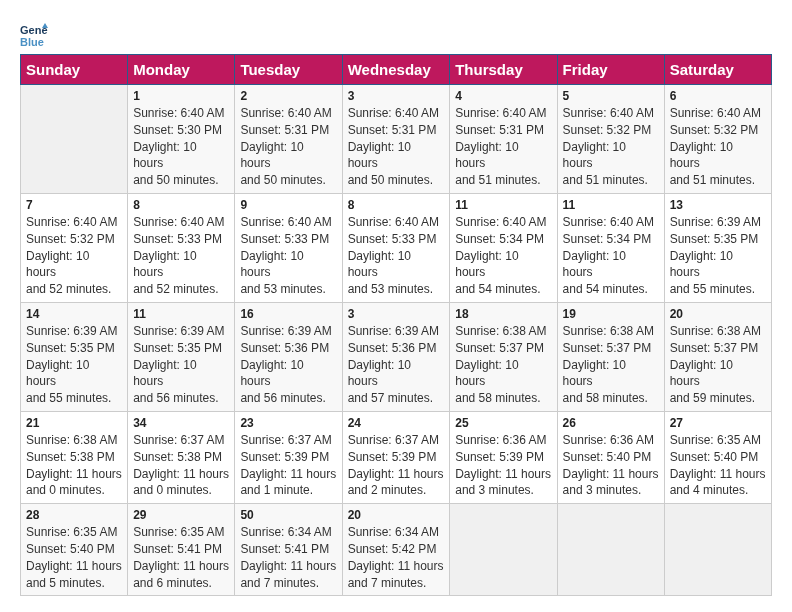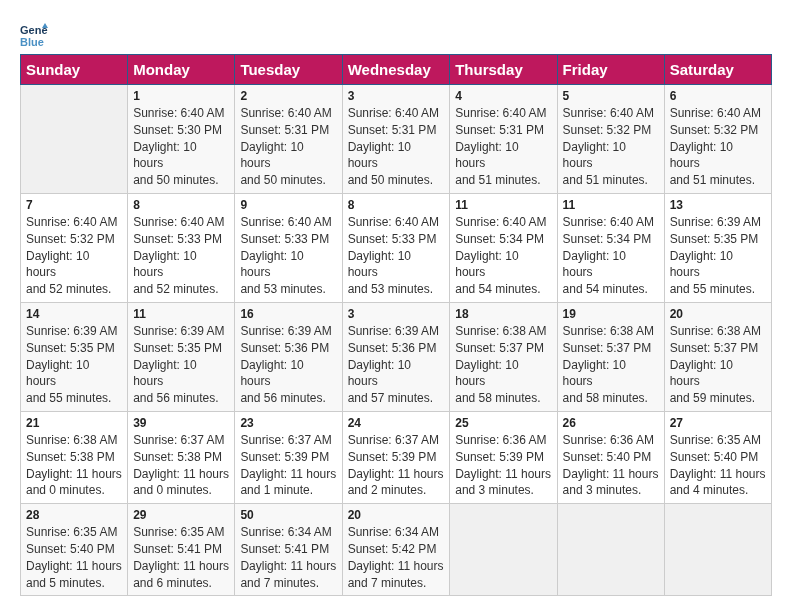--- a/index.html
+++ b/index.html
@@ -200,21 +200,21 @@
           <span class="day-number">20</span>
           <div class="day-info">Sunrise: 6:38 AM<br>Sunset: 5:37 PM<br>Daylight: 10 hours<br>and 59 minutes.</div>
         </td>
       </tr>
       <tr>
         <td>
           <span class="day-number">21</span>
           <div class="day-info">Sunrise: 6:38 AM<br>Sunset: 5:38 PM<br>Daylight: 11 hours<br>and 0 minutes.</div>
         </td>
         <td>
-          <span class="day-number">39</span>
+          <span class="day-number">34</span>
           <div class="day-info">Sunrise: 6:37 AM<br>Sunset: 5:38 PM<br>Daylight: 11 hours<br>and 0 minutes.</div>
         </td>
         <td>
           <span class="day-number">23</span>
           <div class="day-info">Sunrise: 6:37 AM<br>Sunset: 5:39 PM<br>Daylight: 11 hours<br>and 1 minute.</div>
         </td>
         <td>
           <span class="day-number">24</span>
           <div class="day-info">Sunrise: 6:37 AM<br>Sunset: 5:39 PM<br>Daylight: 11 hours<br>and 2 minutes.</div>
         </td>

